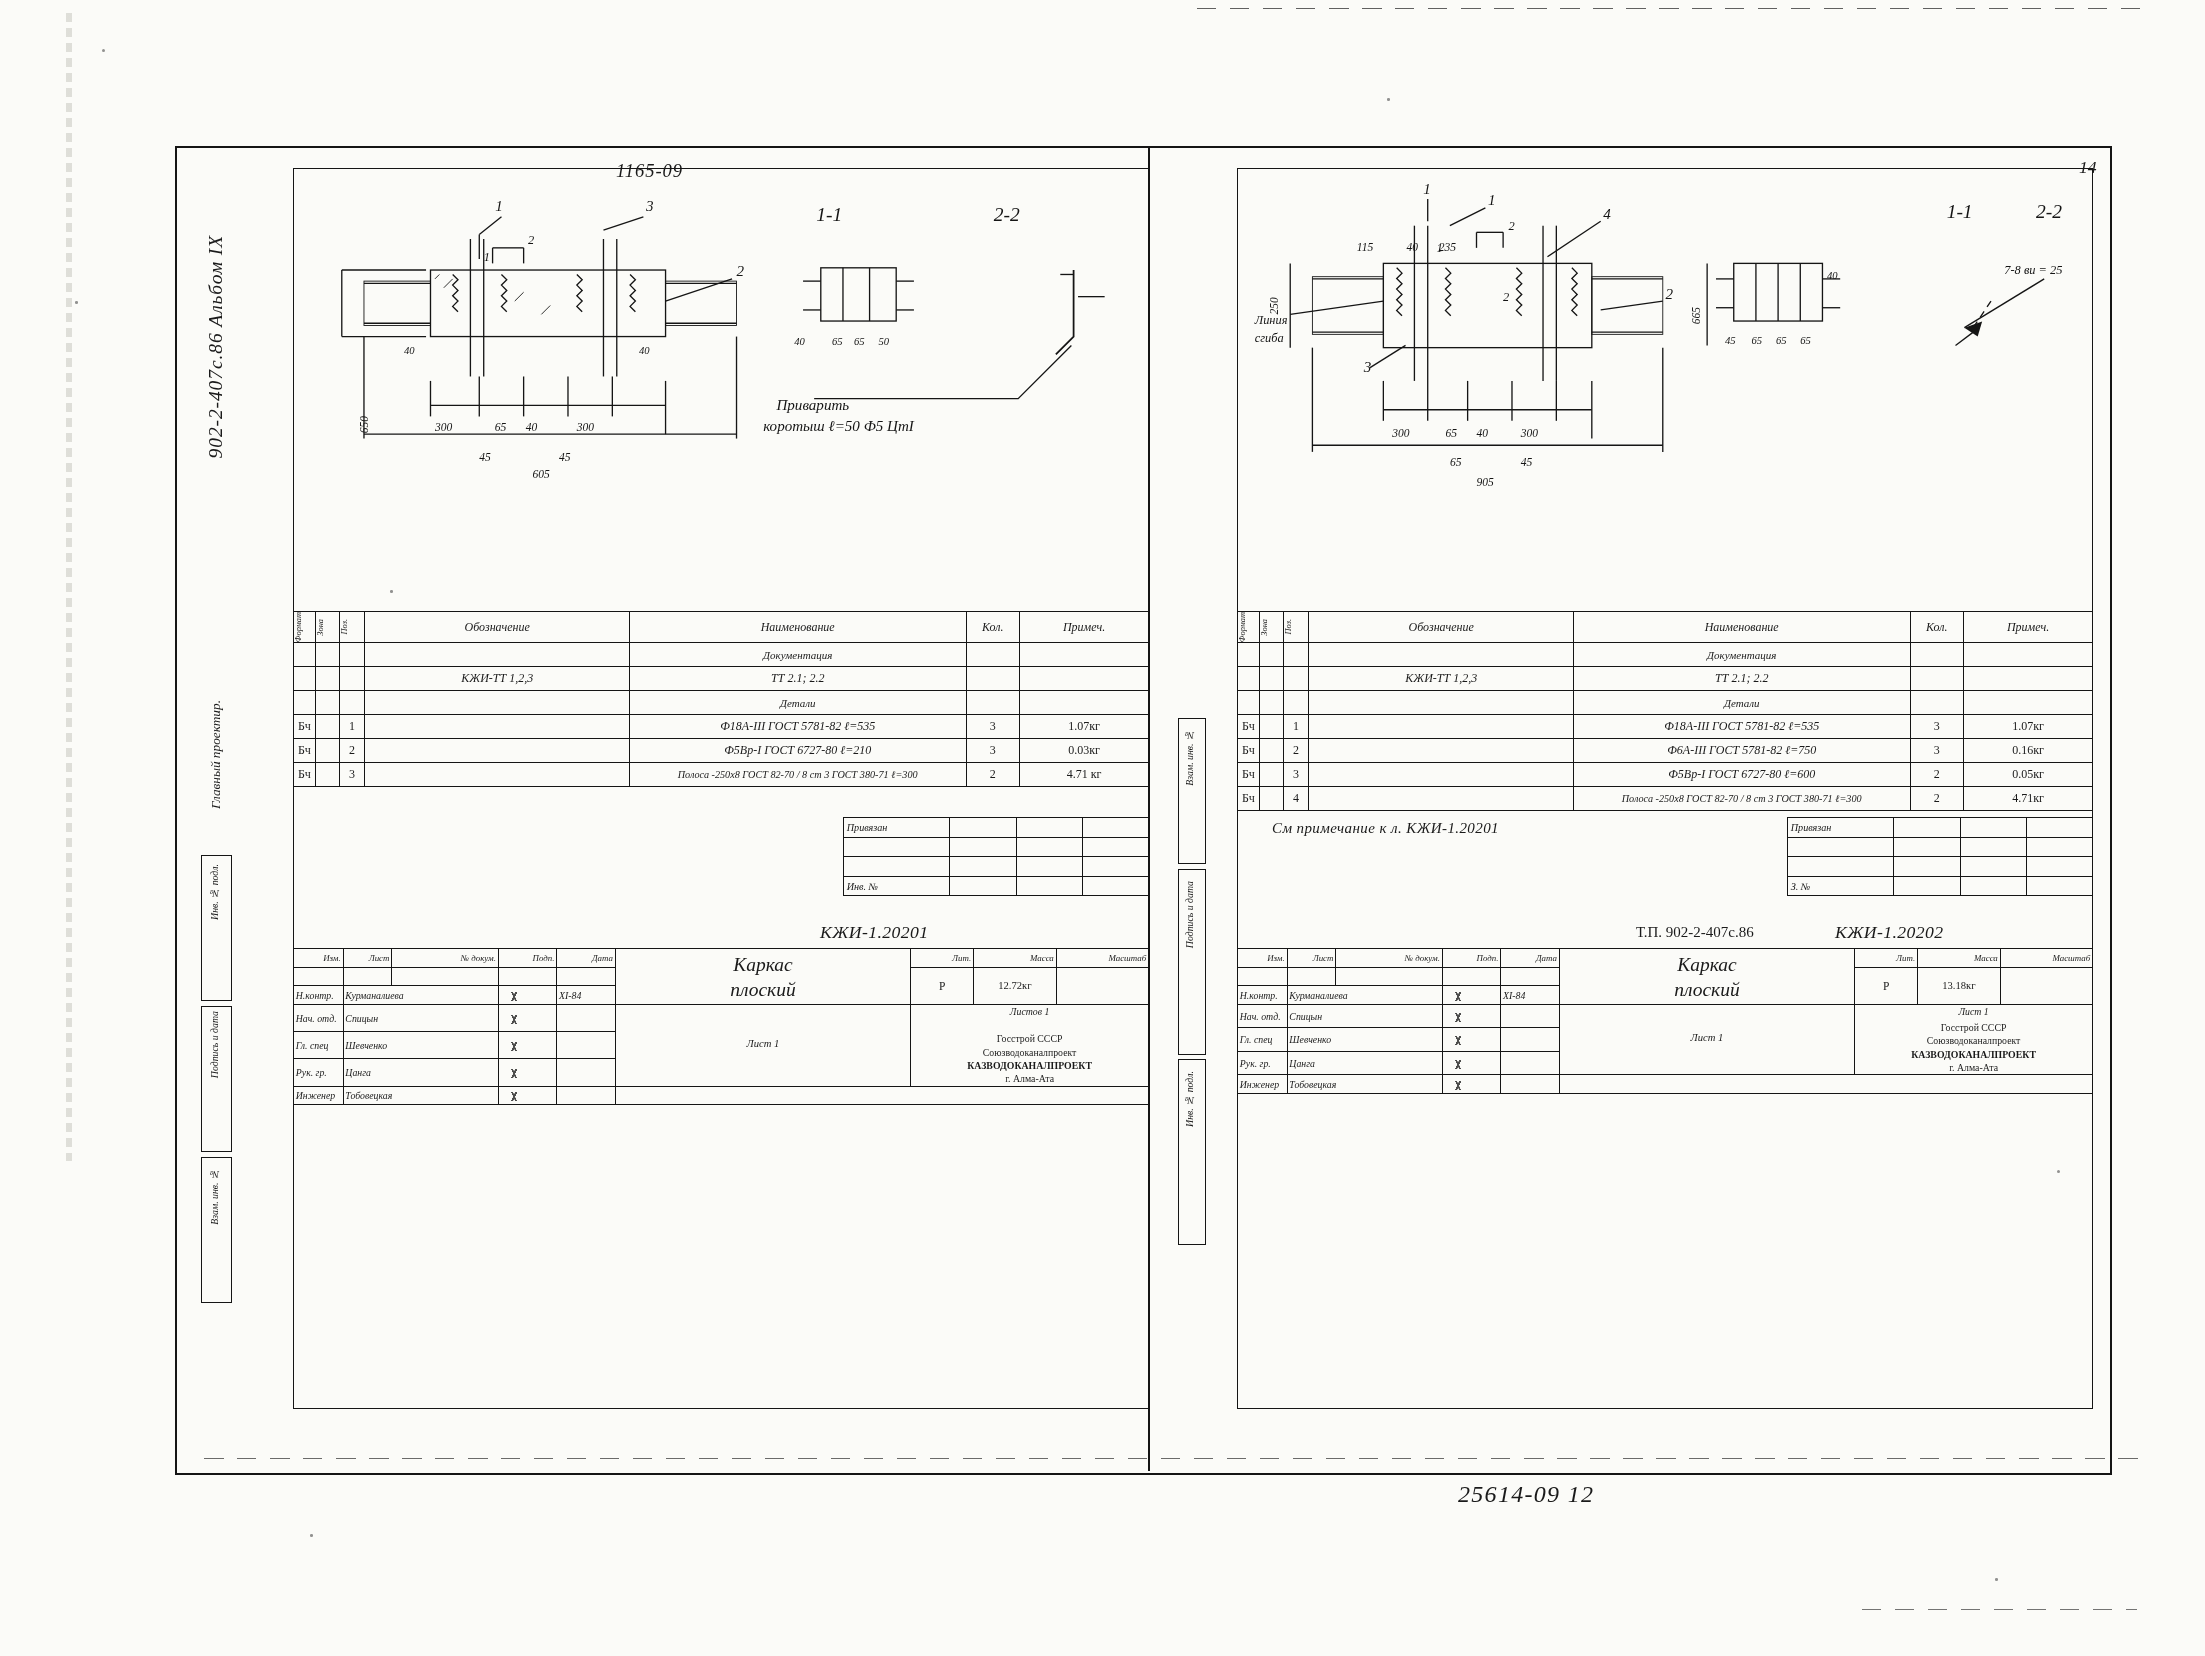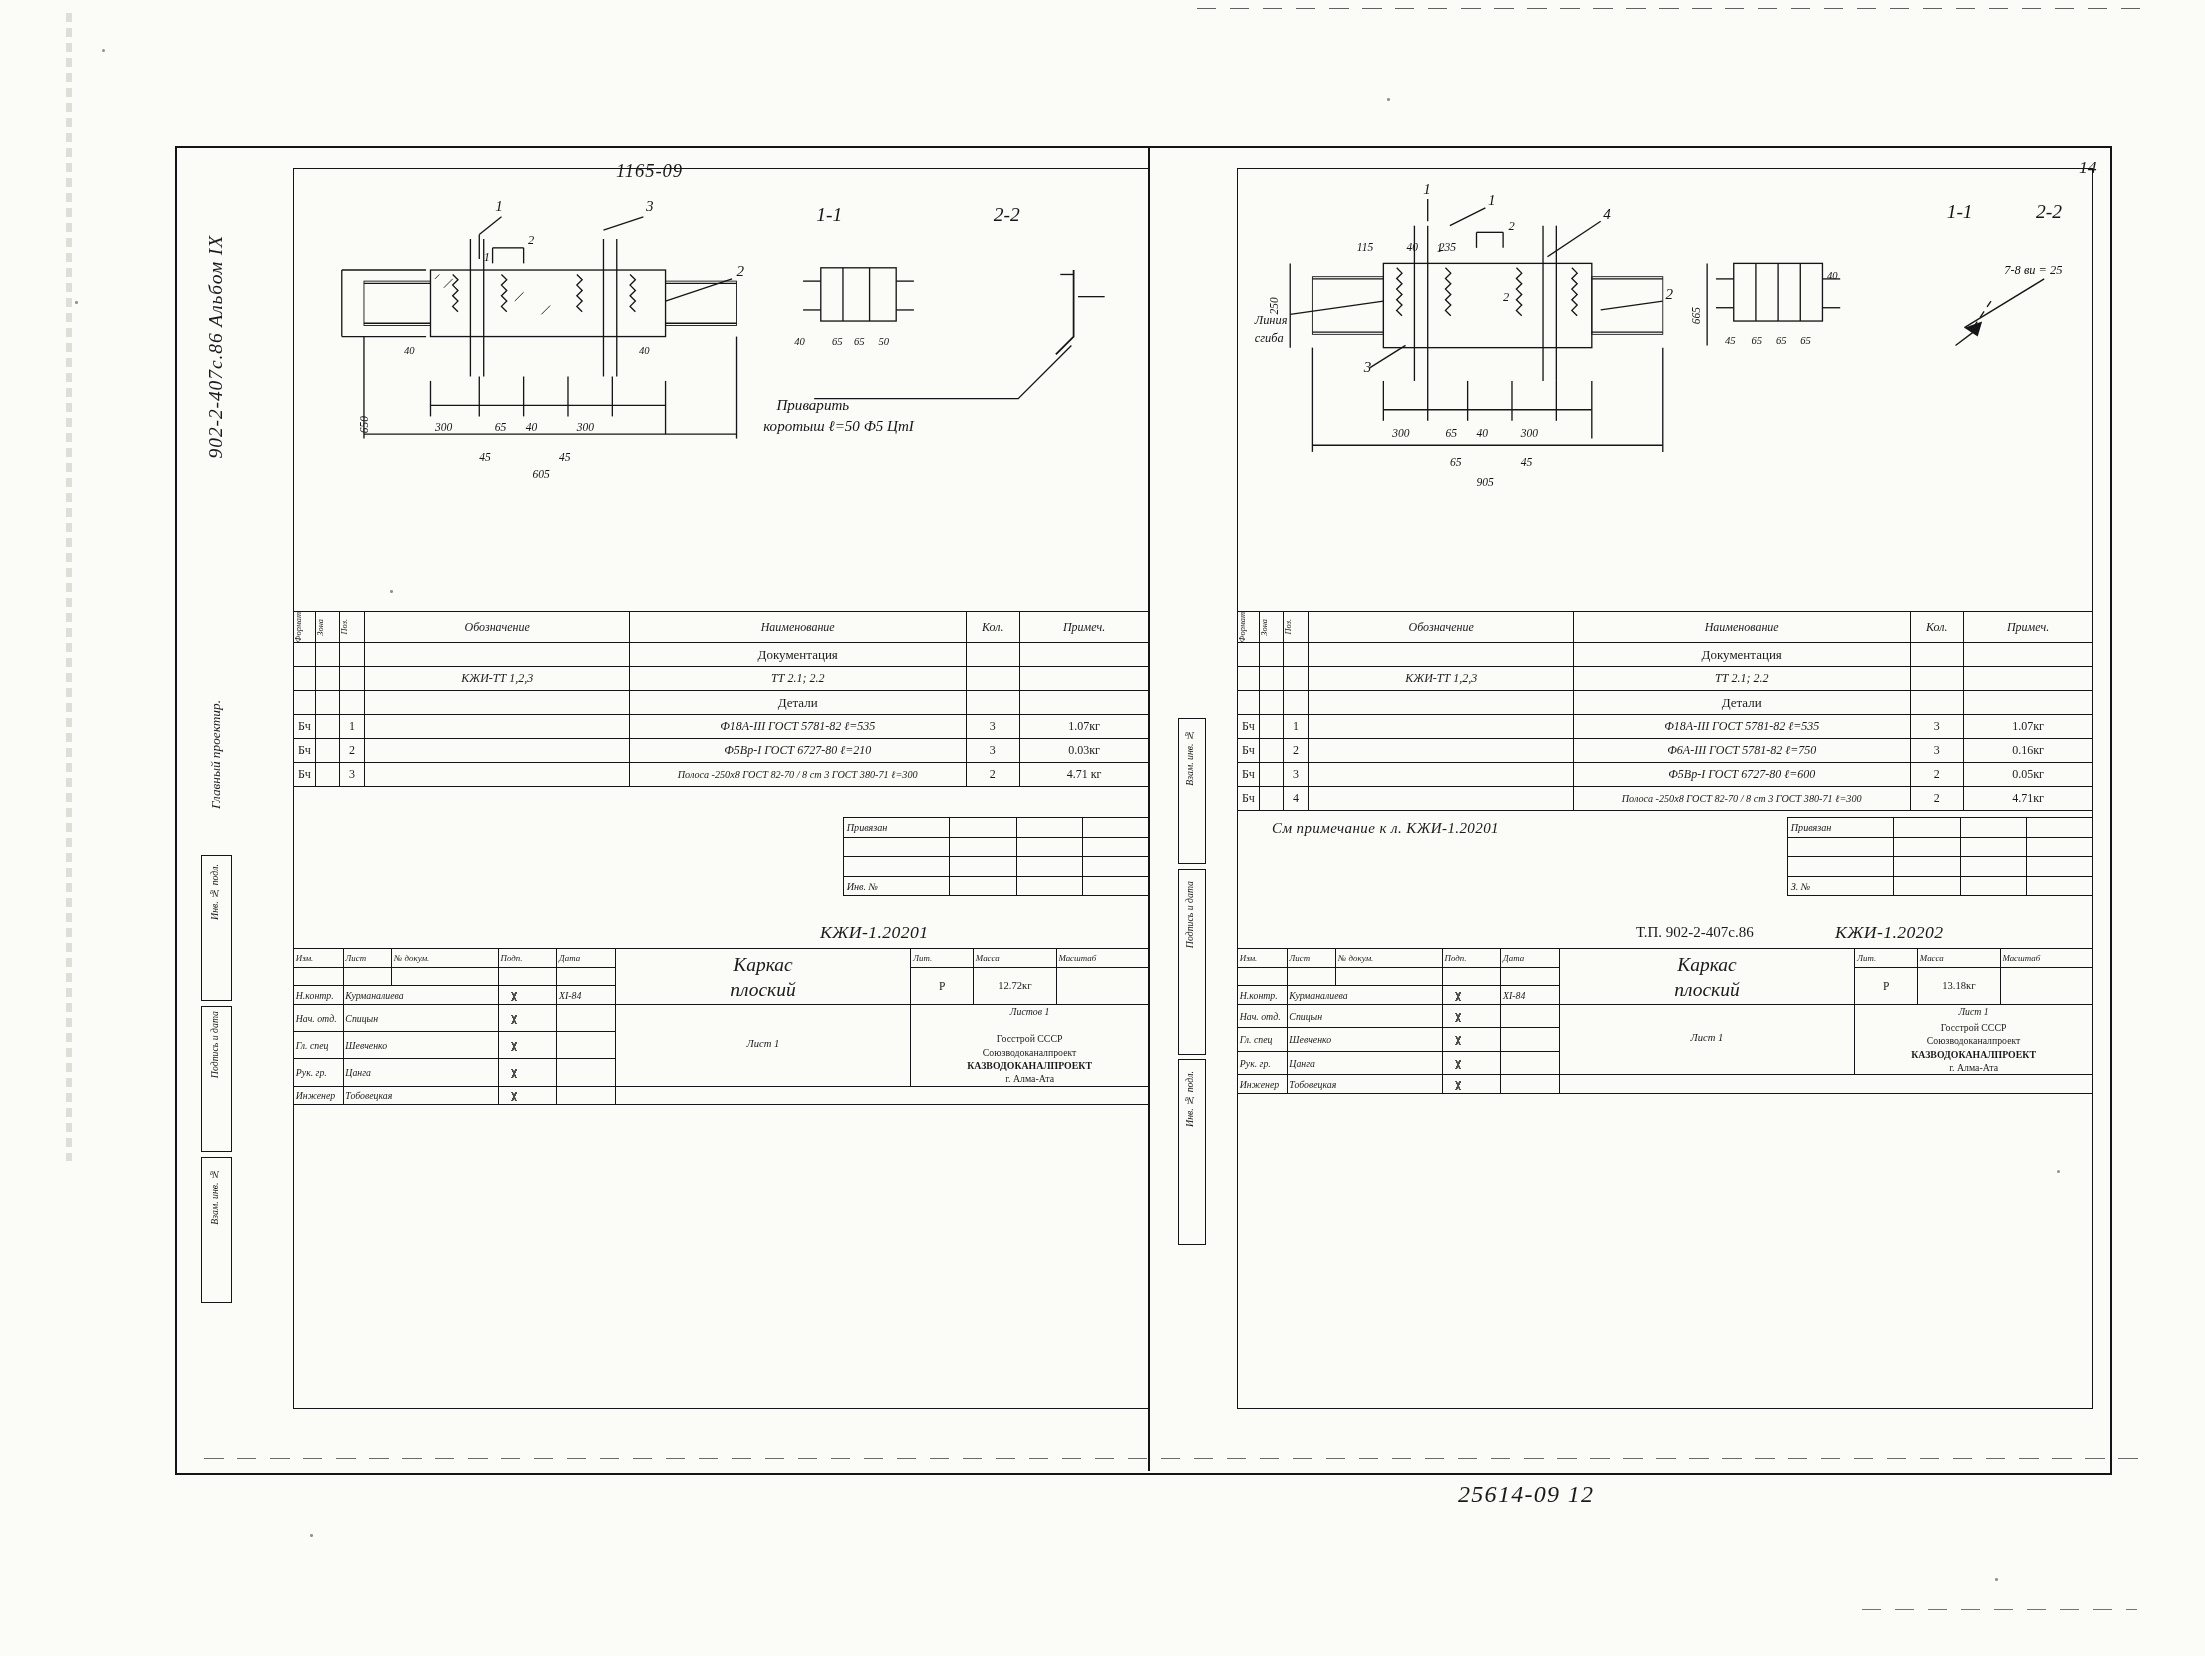--- a/index.html
+++ b/index.html
@@ -124,21 +124,21 @@
   .c-oboz   { width: 266px; }
   .c-naim   { width: 337px; }
   .c-kol    { width: 53px; }
   .c-prim   { width: 129px; }
   .vert {
     writing-mode: vertical-rl;
     transform: rotate(180deg);
     font-size: 8.4px;
     letter-spacing: 0;
   }
-  .sec { font-size: 13px; }
+  .sec { font-style: italic; font-size: 11px; }
   .ital { font-style: italic; }
 
   
   .notes {
     position: absolute;
     left: 6.2px;
     font-size: 13.7px;
     font-style: italic;
     line-height: 27.5px;
     letter-spacing: 0.2px;
@@ -167,21 +167,21 @@
     border-collapse: collapse;
     font-size: 9.8px;
   }
   .stamp td {
     border: 1.3px solid #151515;
     height: 17.7px;
     padding: 0 1.8px;
     vertical-align: middle;
     white-space: nowrap;
   }
-  .stamp .hdr { font-size: 8.9px; text-align: left; font-style: italic; }
+  .stamp .hdr { font-size: 8.9px; text-align: right; font-style: italic; }
   .stamp .nm  { font-size: 9.8px; font-style: italic; }
   .bigname {
     font-size: 19.5px;
     font-style: italic;
     text-align: center;
     line-height: 25px;
   }
   .orgblock {
     font-size: 9.8px;
     text-align: center;

